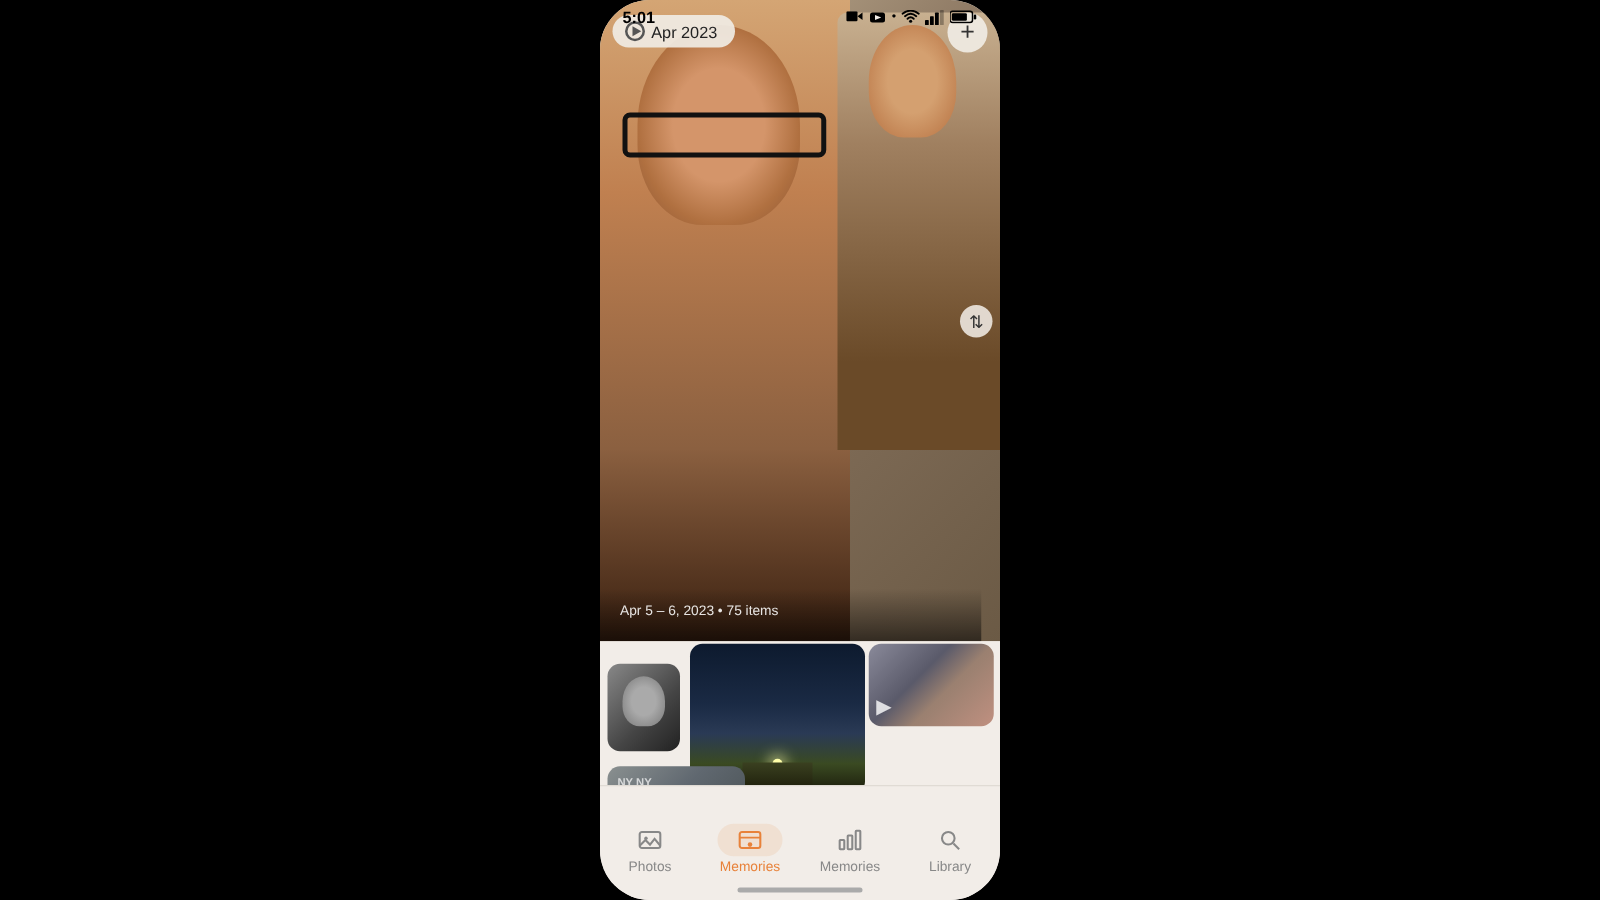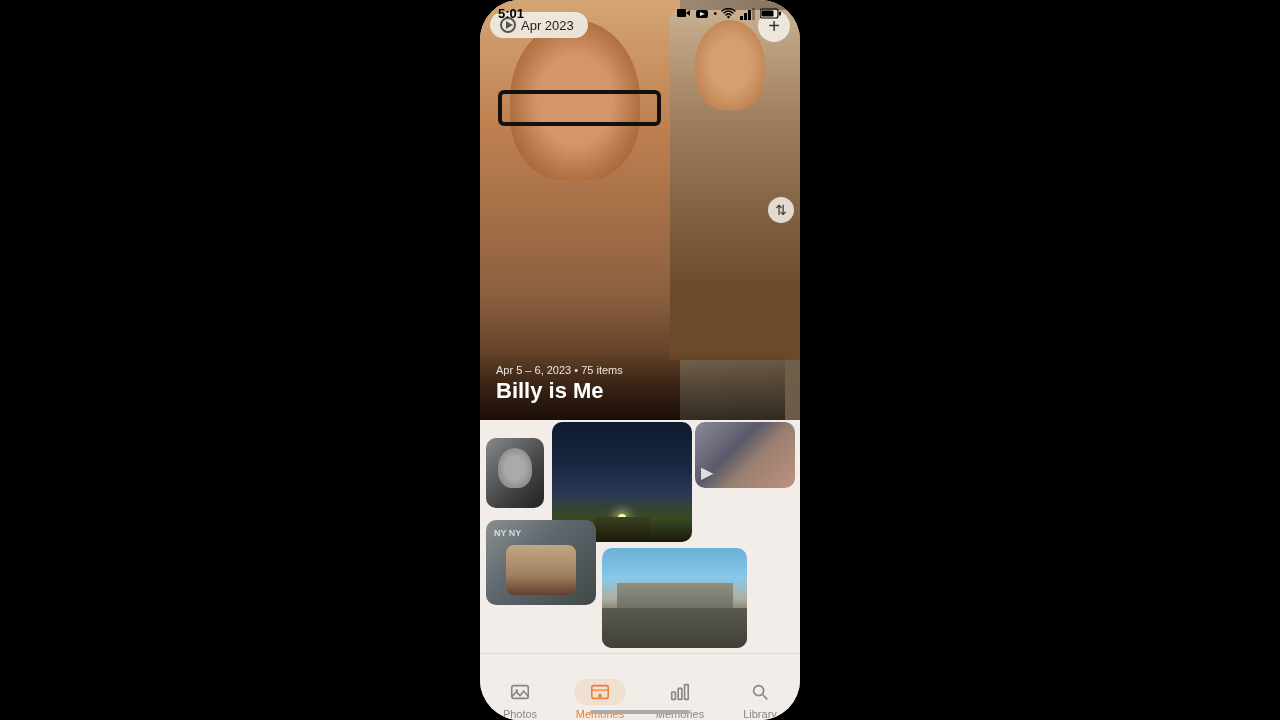--- a/index.html
+++ b/index.html
@@ -55,21 +55,21 @@
     
     .main-content {
       flex: 1;
       position: relative;
       overflow: hidden;
     }
 
     
     .hero-area {
       width: 100%;
-      height: 420px;
+      height: 513px;
       position: relative;
       background: linear-gradient(135deg, #c9b89a 0%, #8a7560 40%, #6b5a45 100%);
       overflow: hidden;
       text-decoration: underline;
     }
 
     
     .hero-bg-person1 {
       position: absolute;
       left: 0;
@@ -343,25 +343,25 @@
       position: absolute;
       top: 35%;
       left: 10%;
       right: 10%;
       height: 25%;
       background: linear-gradient(180deg, #909080 0%, #707068 100%);
     }
 
     
     .bottom-nav {
-      height: 67px;
+      height: 92px;
       background: #f2ede8;
       border-top: 1px solid #e0dbd4;
       display: flex;
-      align-items: flex-end;
+      align-items: center;
       padding-top: 10px;
       position: relative;
     }
 
     .nav-item {
       flex: 1;
       display: flex;
       flex-direction: column;
       align-items: center;
       gap: 3px;
@@ -472,21 +472,20 @@
       <div class="add-btn">
         <span>+</span>
       </div>
 
       <div class="expand-btn">
         <span>⇅</span>
       </div>
 
       <div class="memory-info">
         <div class="memory-date-range">Apr 5 – 6, 2023  •  75 items</div>
-        <div class="memory-title">Billy is Me</div>
       </div>
     </div>
 
     <div class="thumb-grid">
       <div class="thumb thumb-1"></div>
       <div class="thumb thumb-2"></div>
       <div class="thumb thumb-3"></div>
       <div class="thumb thumb-4"></div>
       <div class="thumb thumb-5"></div>
     </div>

